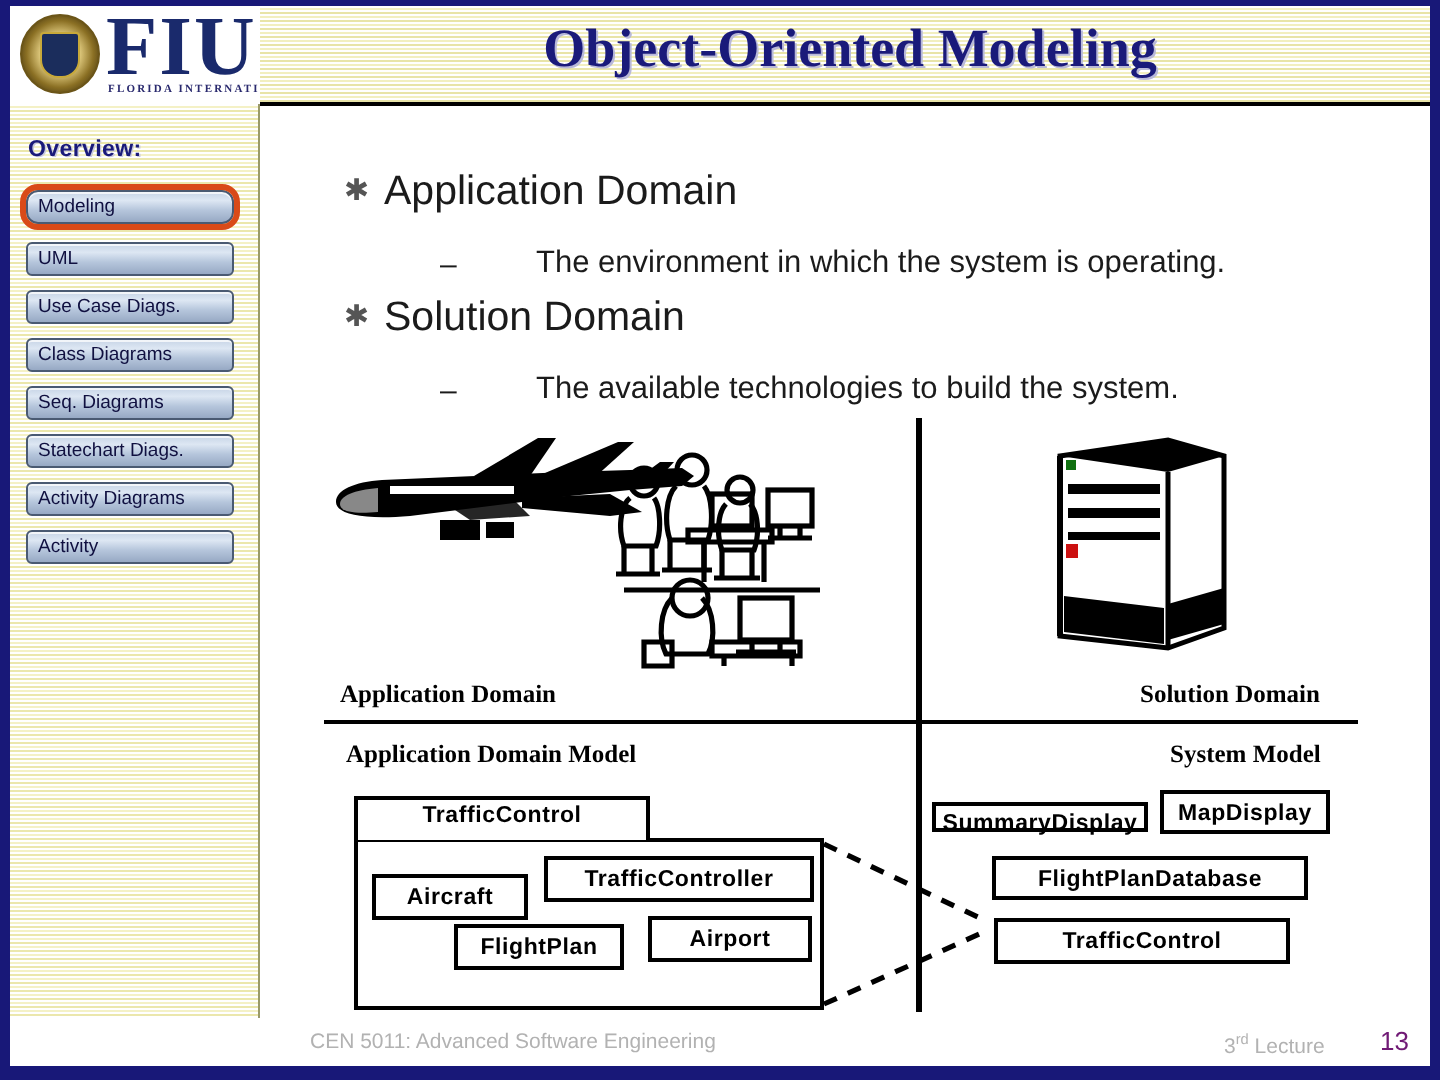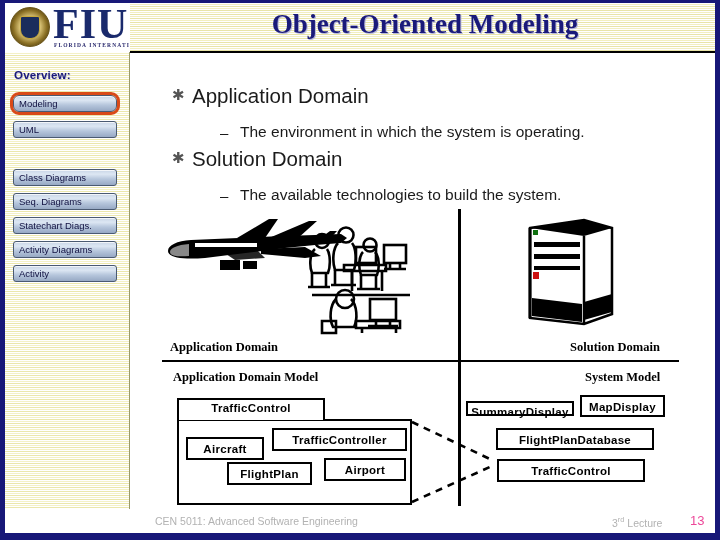--- a/index.html
+++ b/index.html
@@ -190,20 +190,21 @@
     color: #1b1b1b;
   }
   .b-dash {
     position: absolute;
     font-size: 15px;
     color: #1b1b1b;
   }
   .b-l2 {
     font-size: 15.5px;
     color: #1b1b1b;
+    margin-left: 28px;
   }
 
   
   .divider-v {
     position: absolute;
     left: 458px; top: 209px;
     width: 3px; height: 297px;
     background: #000000;
   }
   .rule-h {
@@ -295,21 +296,21 @@
   
   .footer-text {
     position: absolute;
     font-size: 10.5px;
     color: #b2b2b2;
     white-space: nowrap;
   }
   .footer-page {
     position: absolute;
     font-size: 13px;
-    color: #ec4899;
+    color: #701a75;
     white-space: nowrap;
   }
   sup { font-size: 0.7em; }
 </style>
 </head>
 <body>
 
 <div id="slide">
 
   <div class="frame-top"></div>
@@ -325,20 +326,21 @@
     <div class="logo-seal"></div>
     <div class="logo-fiu">FIU</div>
     <div class="logo-sub">FLORIDA INTERNATIONAL UNIVERSITY</div>
   </div>
 
   <div class="sidebar"></div>
   <div class="overview-label">Overview:</div>
 
   <div class="nav-btn selected" style="top:95px">Modeling</div>
   <div class="nav-btn" style="top:121px">UML</div>
+  <div class="nav-btn" style="top:145px">Use Case Diags.</div>
   <div class="nav-btn" style="top:193px">Seq. Diagrams</div>
   <div class="nav-btn" style="top:169px">Class Diagrams</div>
   <div class="nav-btn" style="top:217px">Statechart Diags.</div>
   <div class="nav-btn" style="top:241px">Activity Diagrams</div>
   <div class="nav-btn" style="top:265px">Activity</div>
 
   <div class="b-star" style="left:172px; top:86px;">✱</div>
   <div class="bullet-row b-l1" style="top:84px; left:192px;">Application Domain</div>
 
   <div class="b-dash" style="left:220px; top:124px;">–</div>

